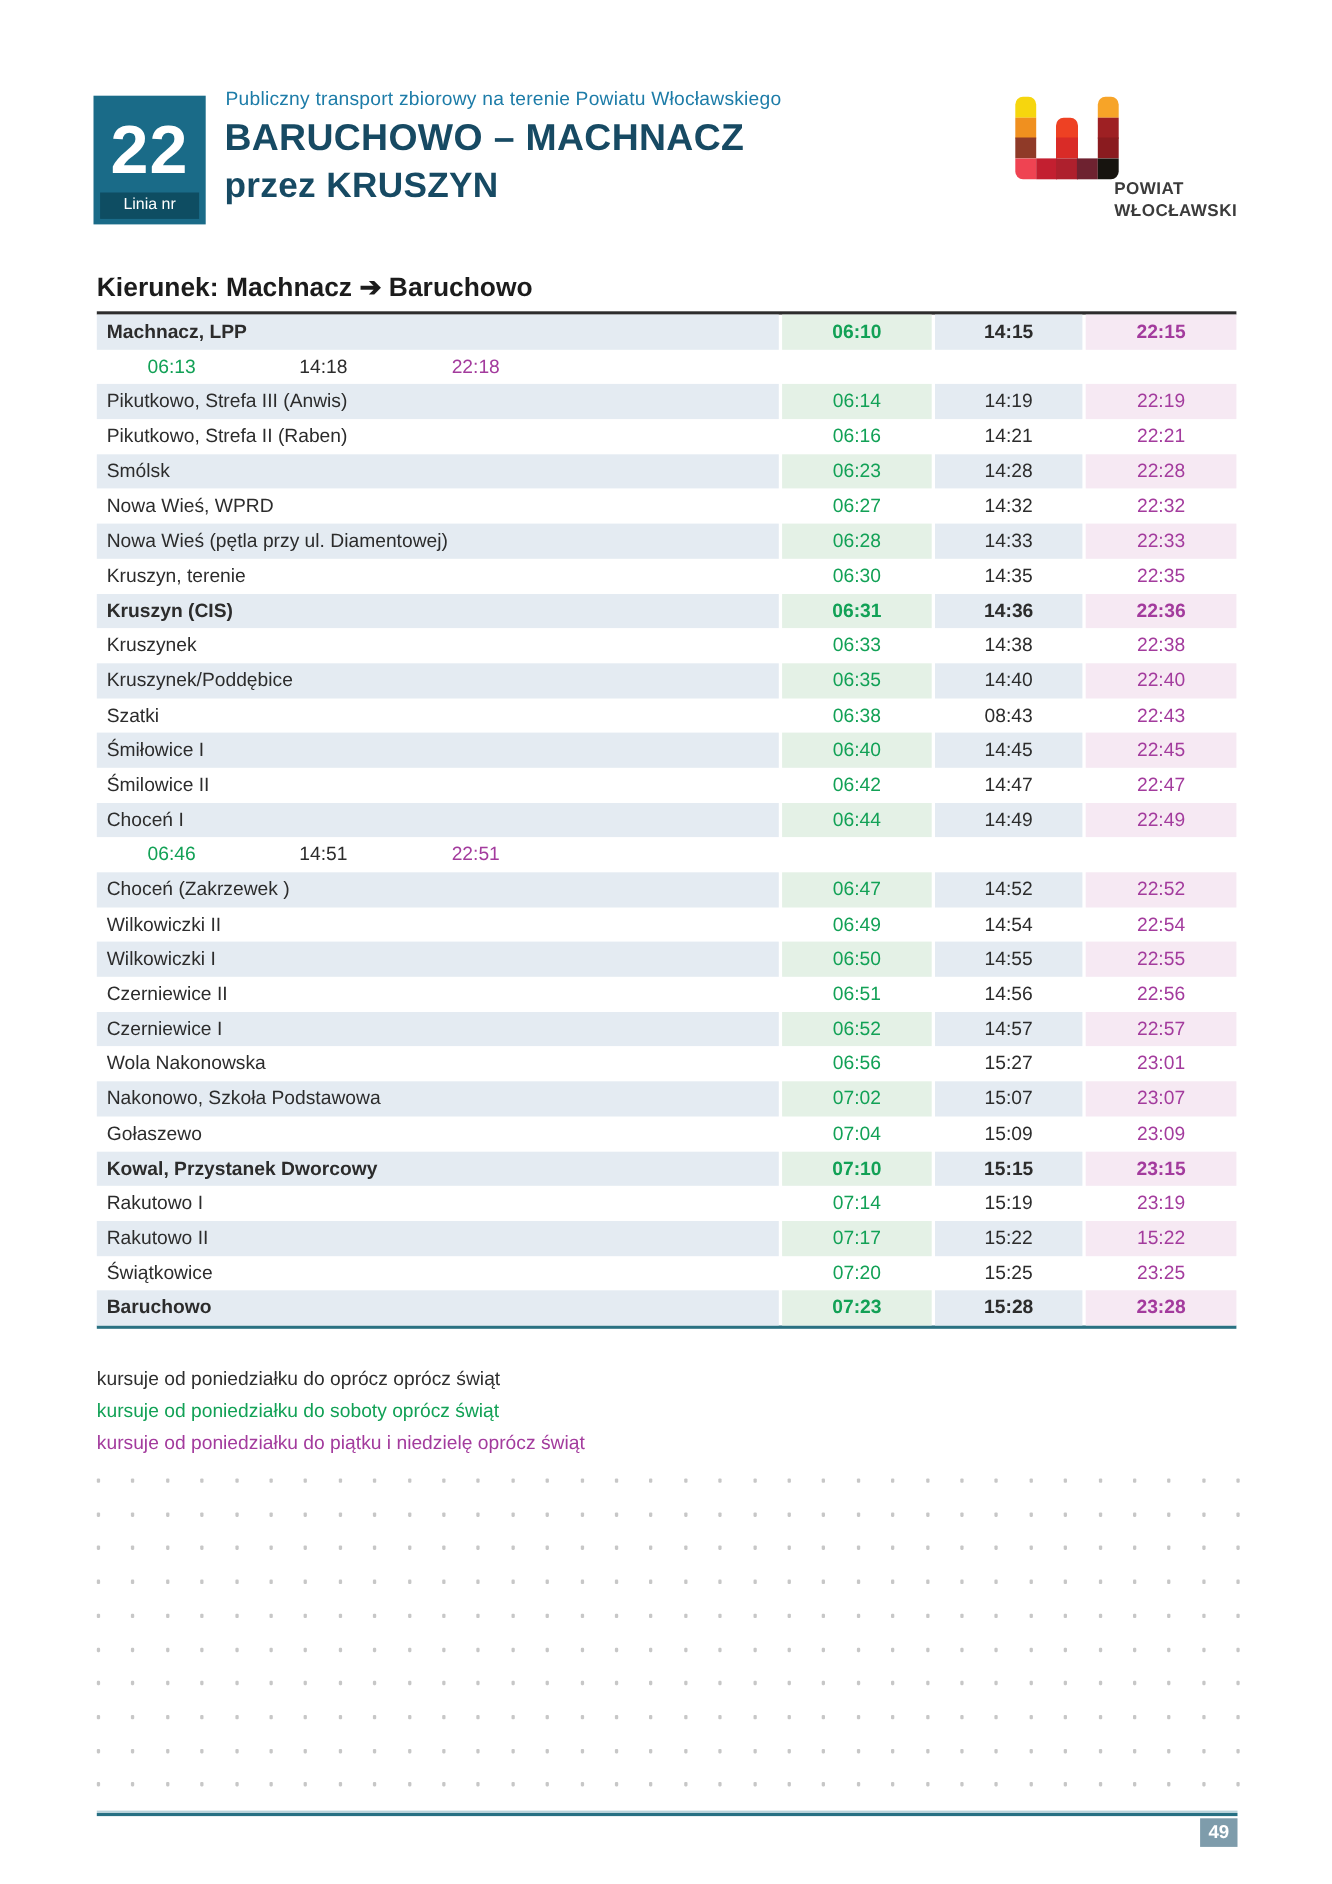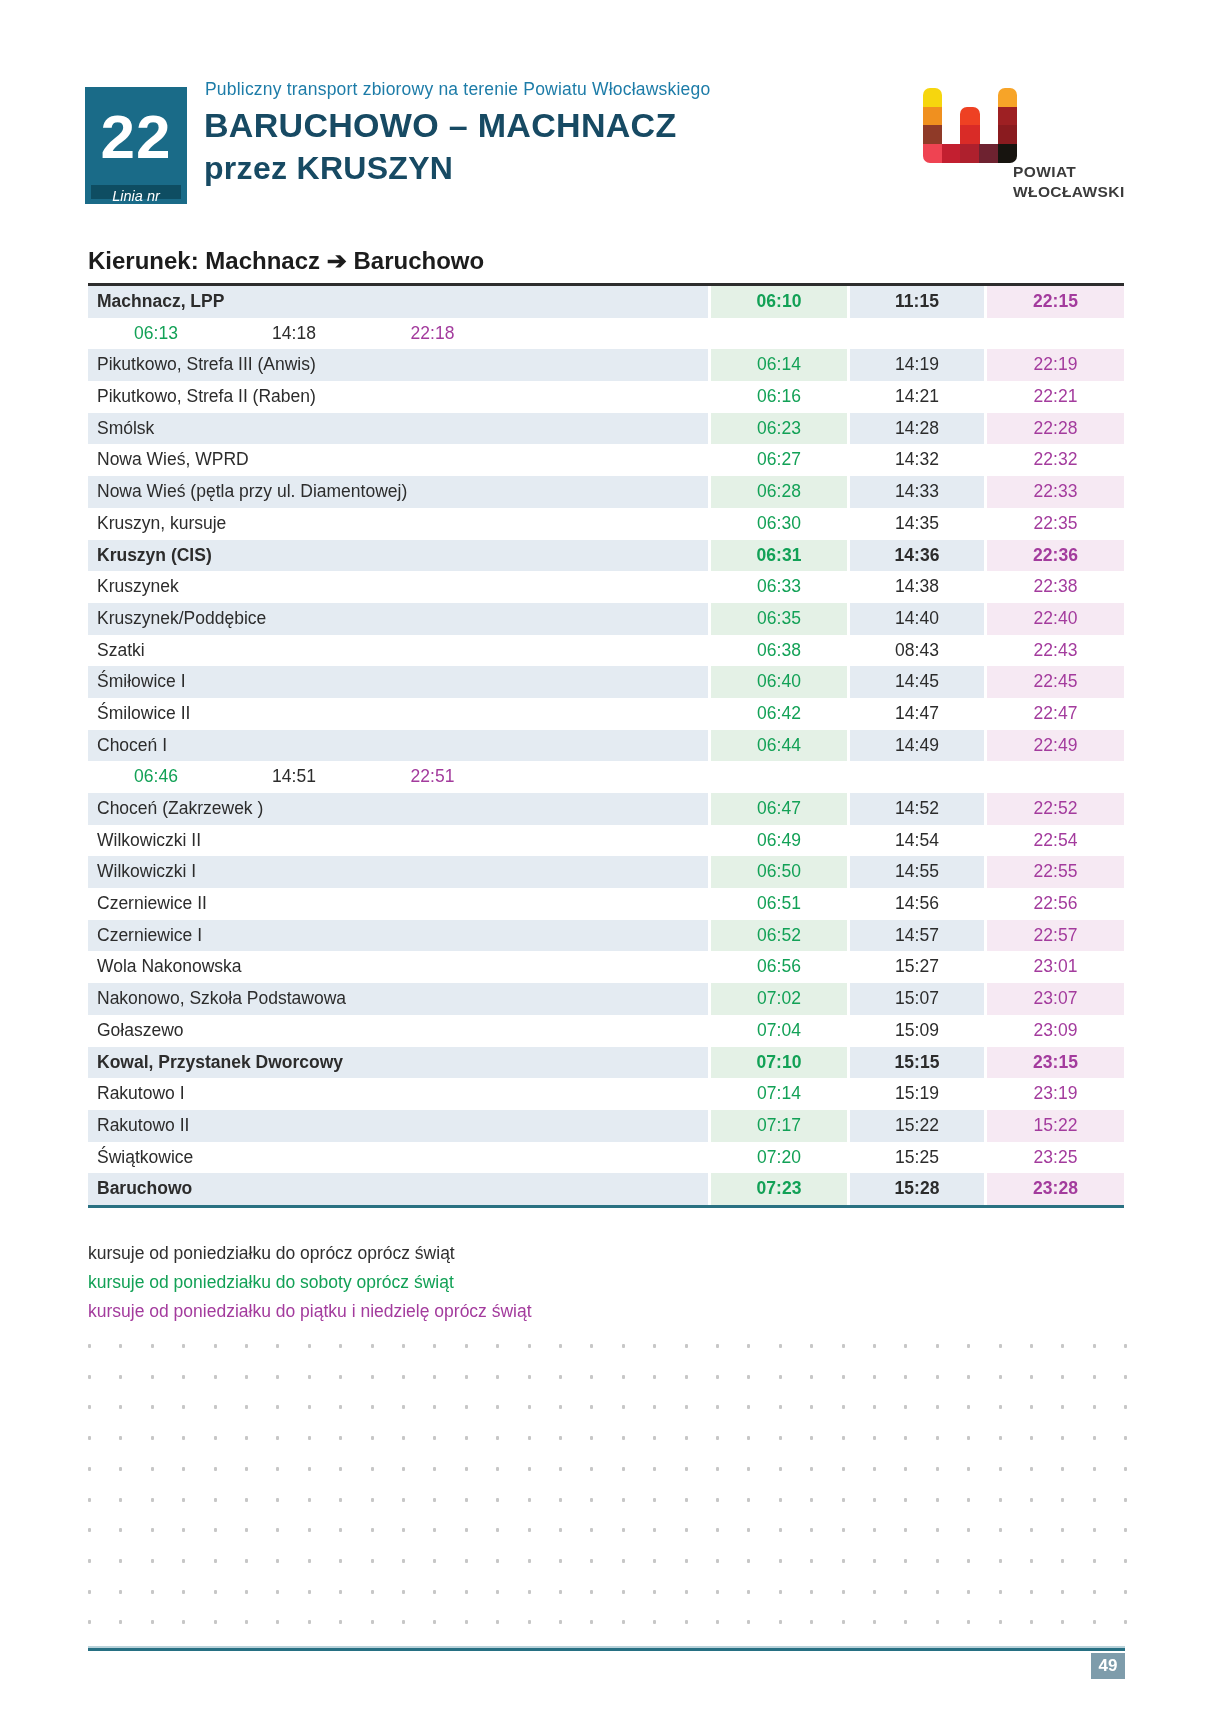--- a/index.html
+++ b/index.html
@@ -2,22 +2,22 @@
 <html><head>
 <meta charset="utf-8">
 <style>
   html,body{margin:0;padding:0;background:#fff;}
   .page{position:relative;width:1211px;height:1713px;background:#ffffff;overflow:hidden;
         font-family:"Liberation Sans",sans-serif;color:#2c2c2c;}
 
   
   .line-box{position:absolute;left:85px;top:87px;width:102px;height:117px;background:#1a6b88;}
   .line-num{height:94px;color:#ffffff;font-size:62px;font-weight:700;text-align:center;line-height:100px;letter-spacing:1px;}
-  .line-label{position:absolute;left:6px;right:6px;bottom:5px;height:14px;background:#0e4d62;color:#ffffff;
-              font-size:14.5px;text-align:center;line-height:22px;font-style:italic;}
+  .line-label{position:absolute;left:6px;right:6px;bottom:5px;height:24px;background:#0e4d62;color:#ffffff;
+              font-size:14.5px;text-align:center;line-height:22px;}
   .subtitle{position:absolute;left:205px;top:79px;font-size:17.5px;color:#1d7ca8;letter-spacing:0.2px;}
   .title1{position:absolute;left:204px;top:106px;font-size:34px;font-weight:800;color:#174a63;letter-spacing:0.3px;}
   .title2{position:absolute;left:204px;top:150px;font-size:32px;font-weight:800;color:#174a63;letter-spacing:0.3px;}
 
   .logo-w{position:absolute;left:923px;top:88px;width:94px;height:75px;}
   .logo-w div{position:absolute;width:19.2px;height:19.2px;}
   .logo-text{position:absolute;left:1013px;top:162px;font-size:15.5px;font-weight:700;color:#3b3b3b;
              line-height:20px;letter-spacing:0.4px;}
 
   
@@ -83,21 +83,21 @@
     <div>POWIAT</div>
     <div>WŁOCŁAWSKI</div>
   </div>
 
   <div class="direction-heading">Kierunek: Machnacz ➔ Baruchowo</div>
 
   <div class="timetable" id="timetable">
       <div class="row shaded bold">
         <div class="c-stop">Machnacz, LPP</div>
         <div class="c-t c-t1">06:10</div>
-        <div class="c-t c-t2">11:15</div>
+        <div class="c-t c-t2">14:15</div>
         <div class="c-t c-t3">22:15</div>
       </div>
       <div class="row">
         <div class="c-t c-t1">06:13</div>
         <div class="c-t c-t2">14:18</div>
         <div class="c-t c-t3">22:18</div>
       </div>
       <div class="row shaded">
         <div class="c-stop">Pikutkowo, Strefa III (Anwis)</div>
         <div class="c-t c-t1">06:14</div>
@@ -122,21 +122,21 @@
         <div class="c-t c-t2">14:32</div>
         <div class="c-t c-t3">22:32</div>
       </div>
       <div class="row shaded">
         <div class="c-stop">Nowa Wieś (pętla przy ul. Diamentowej)</div>
         <div class="c-t c-t1">06:28</div>
         <div class="c-t c-t2">14:33</div>
         <div class="c-t c-t3">22:33</div>
       </div>
       <div class="row">
-        <div class="c-stop">Kruszyn, kursuje</div>
+        <div class="c-stop">Kruszyn, terenie</div>
         <div class="c-t c-t1">06:30</div>
         <div class="c-t c-t2">14:35</div>
         <div class="c-t c-t3">22:35</div>
       </div>
       <div class="row shaded bold">
         <div class="c-stop">Kruszyn (CIS)</div>
         <div class="c-t c-t1">06:31</div>
         <div class="c-t c-t2">14:36</div>
         <div class="c-t c-t3">22:36</div>
       </div>

